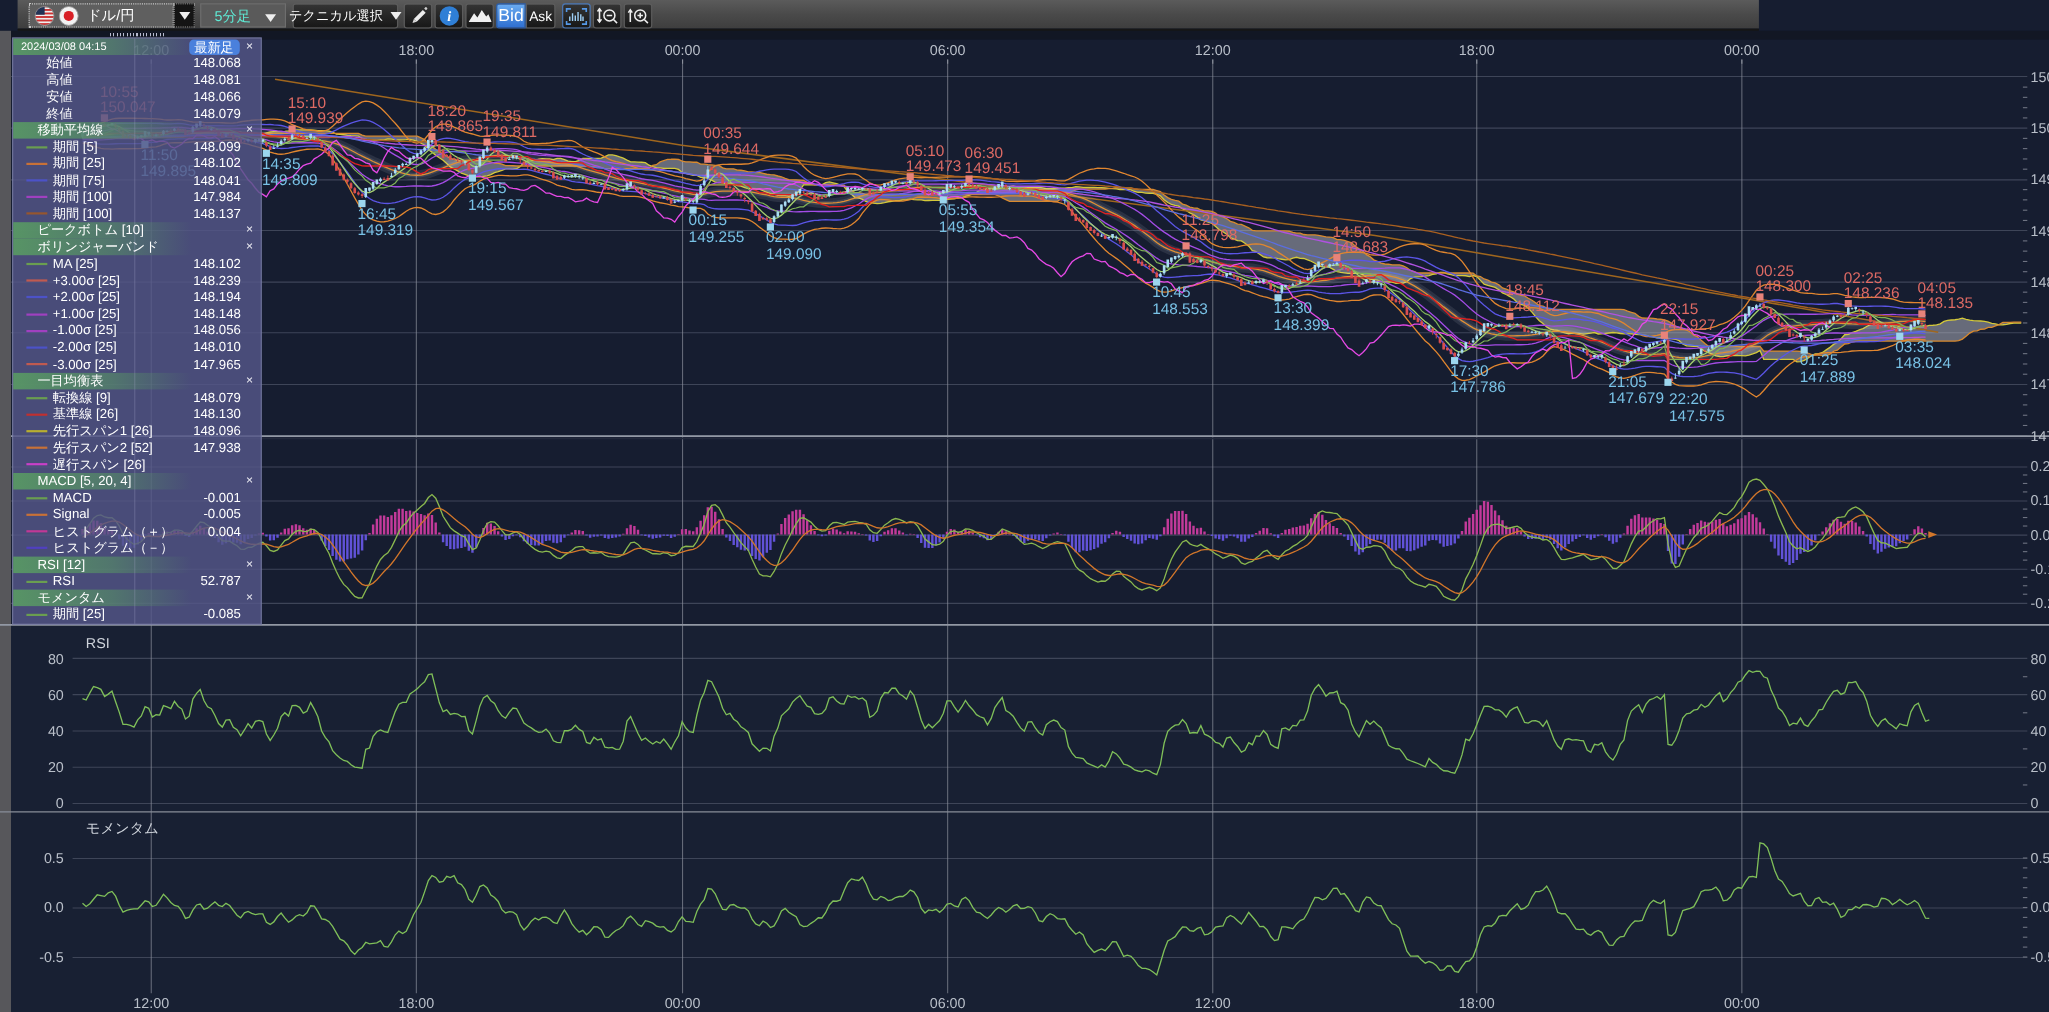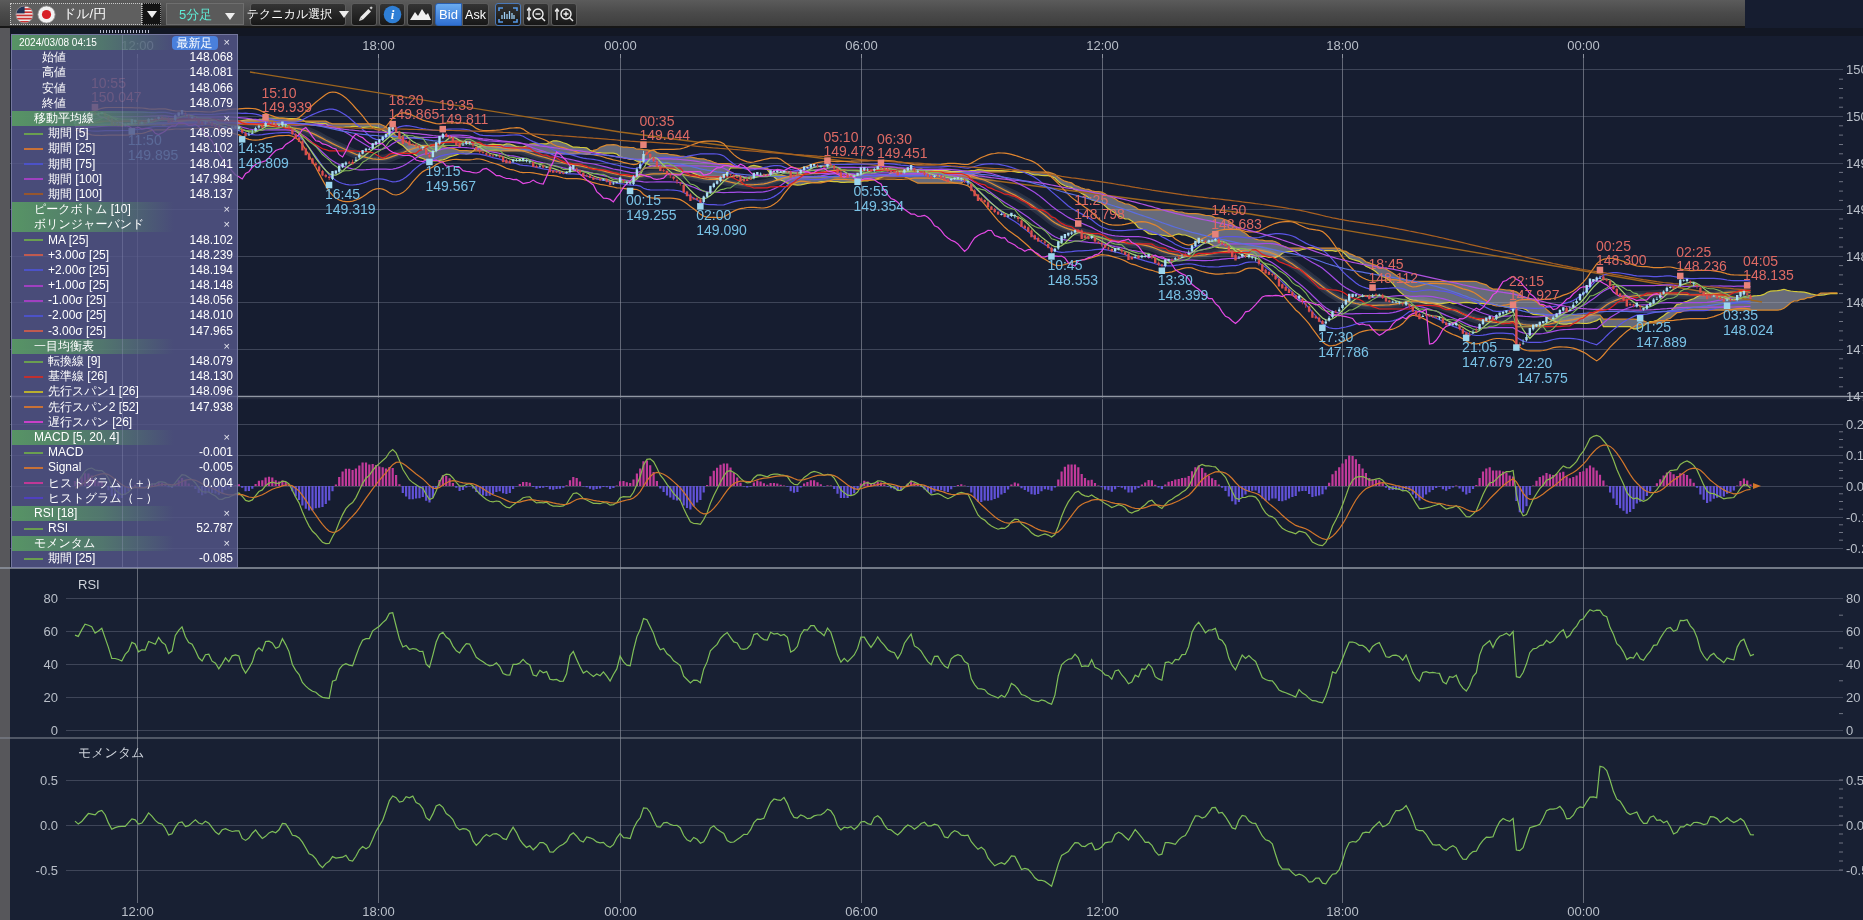--- a/index.html
+++ b/index.html
@@ -1,37 +1,37 @@
 <!DOCTYPE html>
 <html><head><meta charset="utf-8"><style>
 *{margin:0;padding:0;box-sizing:border-box}
 html,body{width:1863px;height:920px;overflow:hidden;background:#161d30;font-family:"Liberation Sans",sans-serif}
 #stage{position:relative;width:1863px;height:920px}
-#tb{position:absolute;top:0;left:0;width:1745px;height:28px;background:linear-gradient(#5b5b5b,#4a4a4a 50%,#3e3e3e);border-bottom:2px solid #161616}
+#tb{position:absolute;top:0;left:16px;width:1583px;height:28px;background:linear-gradient(#5b5b5b,#4a4a4a 50%,#3e3e3e);border-bottom:2px solid #161616}
 .cbox{position:absolute;left:10px;top:3px;width:132px;height:22px;background:#5f5f5f;border:1px dotted #c8c8c8;display:flex;align-items:center;padding-left:4px;gap:3px}
 .cname{color:#fff;font-size:13px;margin-left:4px}
 .abtn{position:absolute;top:3px;width:19px;height:22px;background:#141414;border:1px dotted #888;display:flex;align-items:center;justify-content:center}
 .tri{display:inline-block;width:0;height:0;border-left:5px solid transparent;border-right:5px solid transparent;border-top:7px solid #eee}
 .tfbox{position:absolute;left:166px;top:3px;width:78px;height:22px;background:#5a5a5a;border:1px solid #6e6e6e;color:#5eead4;font-size:13px;line-height:21px;padding-left:12px}
 .btn{position:absolute;top:3px;height:23px;background:linear-gradient(#343434,#171717);border:1px solid #5c5c5c;border-radius:3px;color:#fff;font-size:12px;display:flex;align-items:center;justify-content:center;white-space:nowrap}
 .ic{width:26px}
-.bid{position:absolute;left:435px;top:3px;width:27px;height:23px;background:linear-gradient(#6aabf0,#2f6fd0);border:1px solid #2a5faf;border-radius:3px 0 0 3px;color:#fff;font-size:13px;display:flex;align-items:center;justify-content:center}
+.bid{position:absolute;left:435px;top:3px;width:27px;height:23px;background:linear-gradient(#6aabf0,#2f6fd0);border:1px solid #2a5faf;border-radius:3px 0 0 3px;color:#fff;font-size:16px;display:flex;align-items:center;justify-content:center}
 .ask{position:absolute;left:462px;top:3px;width:27px;height:23px;background:linear-gradient(#343434,#171717);border:1px solid #5c5c5c;border-radius:0 3px 3px 0;color:#fff;font-size:12.5px;display:flex;align-items:center;justify-content:center}
 #lcol{position:absolute;left:110px;top:0;width:1px;height:100%;background:rgba(165,170,205,0.28)}
 #legend{position:absolute;left:11px;top:34px;width:227px;background:rgba(84,87,136,0.83);border:1px solid rgba(150,155,190,0.55);z-index:5;color:#fff}
 .lrow{height:15.2px;display:flex;align-items:center;font-size:12px;line-height:15px;white-space:nowrap}
 .lhdr{background:linear-gradient(90deg,rgba(88,152,100,0.95),rgba(88,152,100,0.55) 40%,rgba(88,152,100,0) 72%)}
 .ldate{font-size:10px;padding-left:7px}
 .lht{padding-left:22px}
 .lbtn{margin-left:auto;background:#4a80dc;border-radius:4px;padding:0 5px;height:14px;line-height:14px;font-size:12px}
 .lx{margin-left:auto;padding:0 7px 0 6px;color:#e8e8f0;font-size:11px}
 .lbtn+.lx{margin-left:0}
 .sw{width:19px;height:2px;margin-left:12px;flex:0 0 19px}
 .ll{padding-left:5px}
-.lv{margin-left:auto;padding-right:4px}
+.lv{margin-left:auto;padding-right:18px}
 #grip{position:absolute;left:100px;top:30px;width:50px;height:3px;background:repeating-linear-gradient(90deg,#b9bcd0 0 1px,transparent 1px 3px);z-index:6}
 </style></head><body>
 <div id="stage">
 <svg width="1863" height="920" viewBox="0 0 1863 920" style="position:absolute;top:0;left:0">
 <rect x="0" y="28" width="1863" height="892" fill="#161d30"></rect>
 <rect x="568" y="568" width="0" height="0" fill="none"></rect>
 <rect x="10" y="568" width="1853" height="352" fill="#182033"></rect>
 <rect x="10" y="28" width="1853" height="8" fill="#121724"></rect>
 <rect x="0" y="28" width="10" height="892" fill="#57575b"></rect>
 <line x1="10" y1="69.5" x2="1843" y2="69.5" stroke="#3e4558" stroke-width="1"></line>
@@ -456,21 +456,21 @@
         <span class="sw" style="background:#c03896"></span>
         <span class="ll">ヒストグラム（＋）</span>
         <span class="lv">0.004</span>
       </div>
 <div class="lrow">
         <span class="sw" style="background:#5040c0"></span>
         <span class="ll">ヒストグラム（－）</span>
         <span class="lv"></span>
       </div>
 <div class="lrow lhdr">
-        <span class="lht">RSI [18]</span>
+        <span class="lht">RSI [12]</span>
         <span class="lx">×</span>
       </div>
 <div class="lrow">
         <span class="sw" style="background:#6a9e50"></span>
         <span class="ll">RSI</span>
         <span class="lv">52.787</span>
       </div>
 <div class="lrow lhdr">
         <span class="lht">モメンタム</span>
         <span class="lx">×</span>

